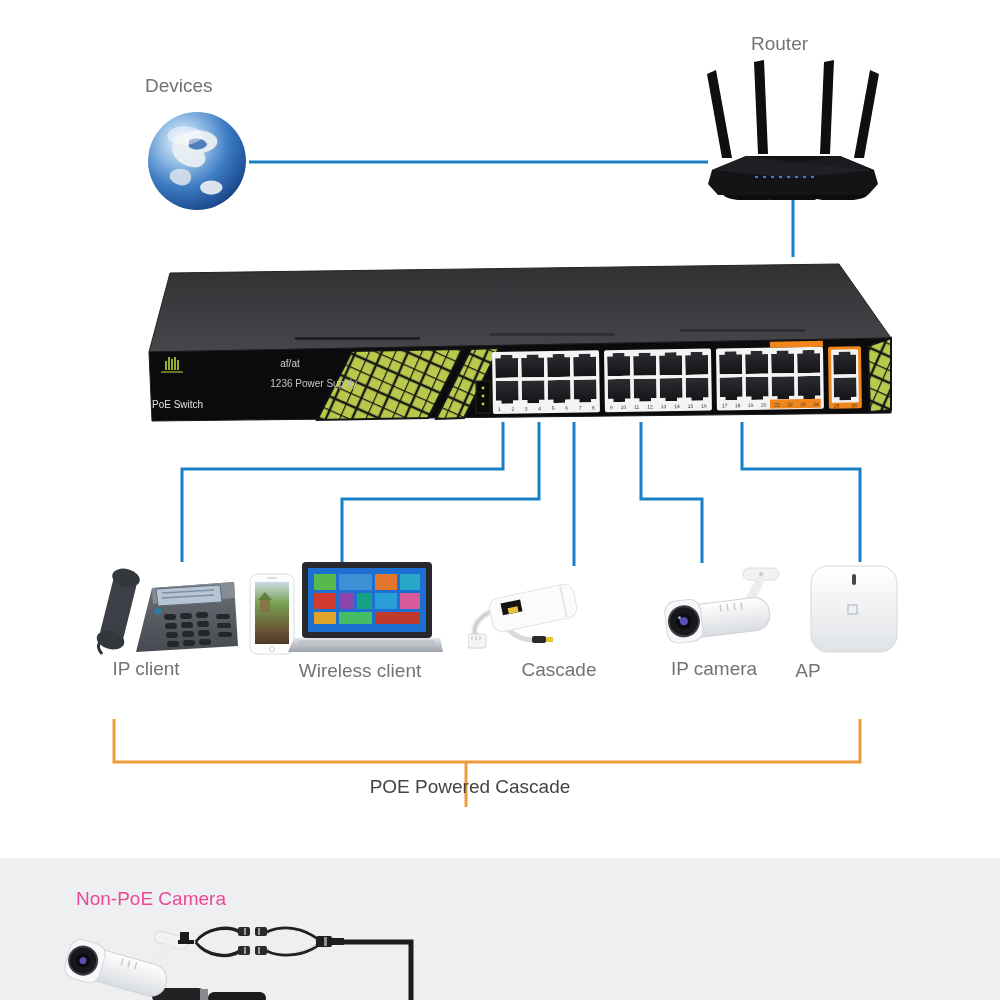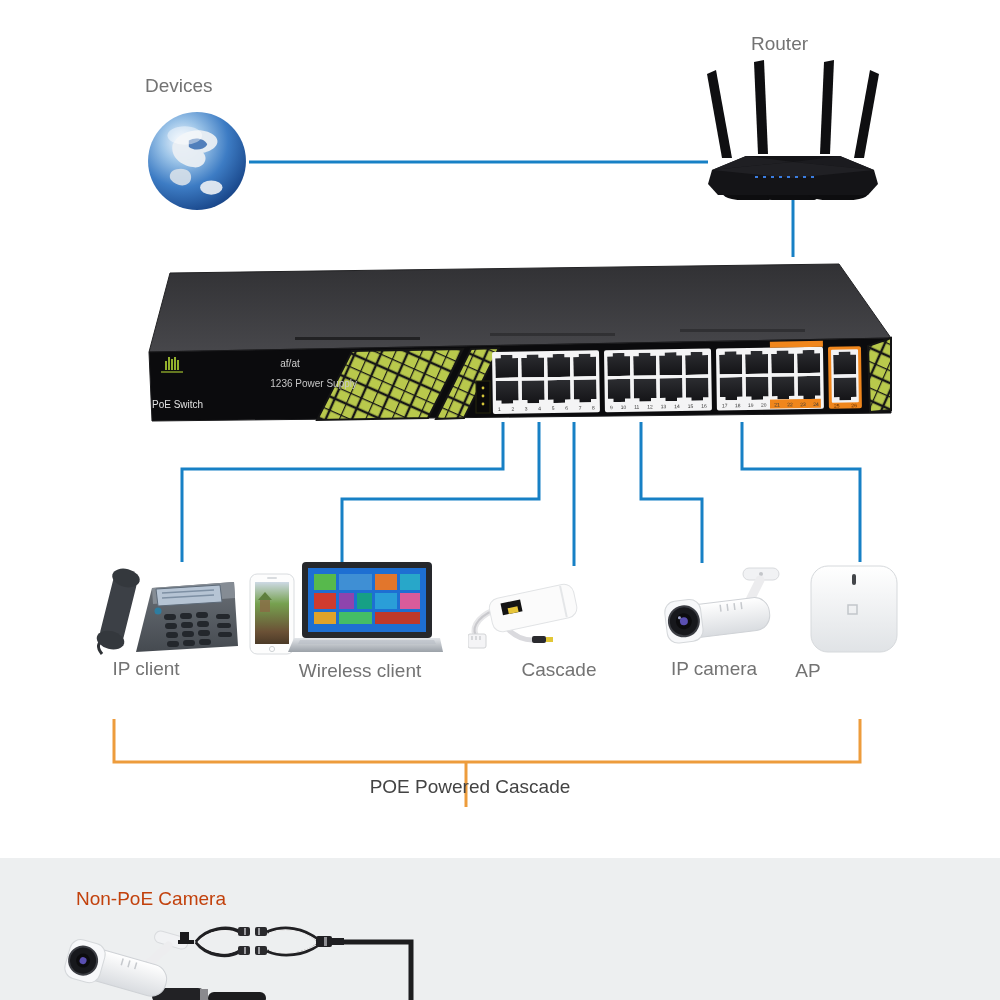--- a/index.html
+++ b/index.html
@@ -424,15 +424,15 @@
   </div>
 
   <span class="lbl" style="left:145px;top:75px;">Devices</span>
   <span class="lbl" style="left:751px;top:33px;">Router</span>
   <span class="lbl center" style="left:146px;top:658px;">IP client</span>
   <span class="lbl center" style="left:340px;top:660px;margin-left:20px;">Wireless client</span>
   <span class="lbl center" style="left:537px;top:659px;margin-left:22px;">Cascade</span>
   <span class="lbl center" style="left:714px;top:658px;">IP camera</span>
   <span class="lbl center" style="left:808px;top:660px;">AP</span>
   <span class="lbl center" style="left:470px;top:776px;color:#434343;">POE Powered Cascade</span>
-  <span class="lbl" style="left:76px;top:888px;color:#c2410c;">Non-PoE Camera</span>
+  <span class="lbl" style="left:76px;top:888px;color:#ec4899;">Non-PoE Camera</span>
 
 </div>
 
 </body></html>

